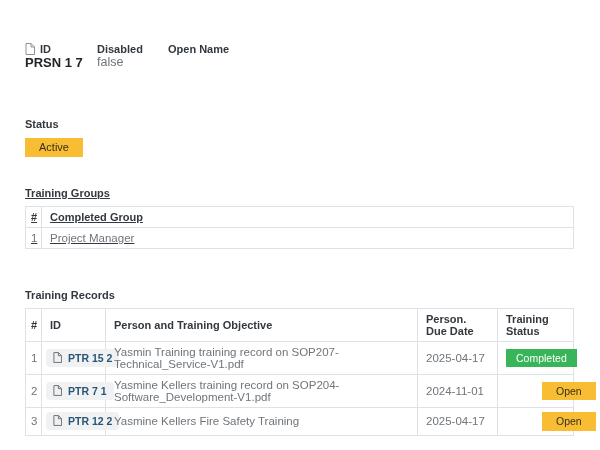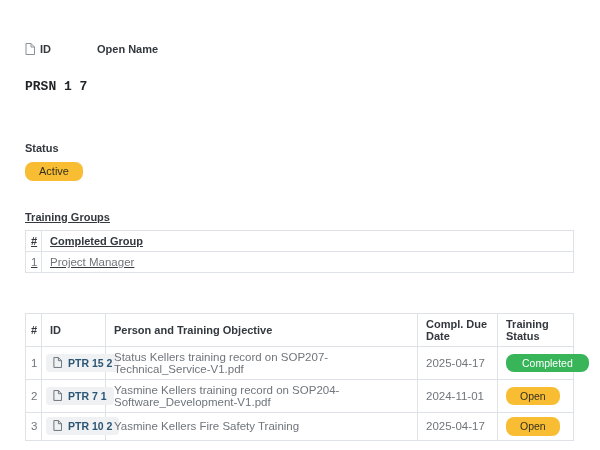--- a/index.html
+++ b/index.html
@@ -13,32 +13,32 @@
 
   
   .person-header { display:flex; }
   .ph-col { display:flex; flex-direction:column; }
   .ph-col.c1 { width:72px; }
   .ph-col.c2 { width:71px; }
   .ph-label {
     font-size:11px; font-weight:bold; color:#32383e;
     display:flex; align-items:center; gap:5px; height:13px;
   }
-  .ph-value { margin-top:24px; font-size:12.5px; color:#6f757b; height:15px;font-family:Liberation Mono, monospace; }
+  .ph-value { margin-top:0; font-size:12.5px; color:#6f757b; height:15px; }
   .ph-value.strong { font-weight:bold; color:#212529; font-size:13px; }
 
   .doc-icon { display:inline-block; width:10px; height:12px; }
   .doc-icon svg { display:block; }
 
   
   .status-section { margin-top:48px; }
   .section-label { font-size:11px; font-weight:bold; color:#32383e; }
   .badge {
     display:inline-block; font-size:11px; line-height:1;
-    padding:4px 12px; border-radius:8px;
+    padding:4px 12px; border-radius:0;
   }
   .badge-active { margin-top:8px; background:#f8bd33; color:#33301f; padding:4px 14px; }
 
   
   .group-section { margin-top:30px;text-decoration:underline; }
   .records-section { margin-top:40px; }
   table {
     width:100%; border-collapse:collapse; margin-top:7px;
     font-size:11.5px; background:#fff; table-layout:fixed;
   }
@@ -55,42 +55,46 @@
   .records-table col.c-status { width:76px; }
   .records-table td { height:24px; }
   .records-table td.id-cell { padding:3px 4px; }
 
   .id-chip {
     display:inline-flex; align-items:center; gap:5px;
     background:#eff1f3; border-radius:4px; padding:3px 7px;
     font-size:10.5px; font-weight:bold; color:#2b5574; white-space:nowrap;
     cursor:pointer;
   }
-  .status-badge { padding:4px 16px; font-size:10.5px; }
+  .status-badge { padding:4px 10px; font-size:10.5px; }
   .status-badge[data-status="completed"] { background:#38b559; color:#ffffff; }
-  .status-badge[data-status="open"] { background:#f8bd33; color:#33301f; padding:4px 14px; }
+  .status-badge[data-status="open"] { background:#f8bd33; color:#33301f; padding:4px 14px;margin-left:36px; }
 </style>
 </head>
 <body>
 
 <div class="page">
 
   <div class="person-header">
     <div class="ph-col c1">
       <div class="ph-label">
         <span class="doc-icon">
           <svg width="10" height="12" viewBox="0 0 10 12" fill="none" stroke="#8a929a" stroke-width="1">
             <path d="M1 0.5 h5 l3.5 3.5 v7.5 h-8.5 z"></path>
             <path d="M6 0.5 v3.5 h3.5"></path>
           </svg>
         </span>
         <span>ID</span>
       </div>
       <div class="ph-value strong">PRSN 1 7</div>
     </div>
+    <div class="ph-col c2">
+      <div class="ph-label">Disabled</div>
+      <div class="ph-value">false</div>
+    </div>
     <div class="ph-col">
       <div class="ph-label">Open Name</div>
     </div>
   </div>
 
   <div class="status-section">
     <div class="section-label">Status</div>
     <span class="badge badge-active">Active</span>
   </div>
 
@@ -106,52 +110,53 @@
       <tbody>
         <tr>
           <td class="num">1</td>
           <td>Project Manager</td>
         </tr>
       </tbody>
     </table>
   </div>
 
   <div class="records-section">
+    <div class="section-label">Training Records</div>
     <table class="records-table">
       <colgroup>
         <col class="c-num">
           <col class="c-id">
           <col class="c-obj">
           <col class="c-due">
           <col class="c-status">
       </colgroup>
       <thead>
         <tr>
           <th class="num">#</th>
           <th>ID</th>
           <th>Person and Training Objective</th>
-          <th>Compl. Due Date</th>
+          <th>Person. Due Date</th>
           <th>Training Status</th>
         </tr>
       </thead>
       <tbody>
         <tr>
           <td class="num">1</td>
           <td class="id-cell">
             <span class="id-chip">
               <span class="doc-icon">
                 <svg width="9" height="11" viewBox="0 0 10 12" fill="none" stroke="#6c757d" stroke-width="1.1">
                   <path d="M1 0.5 h5 l3.5 3.5 v7.5 h-8.5 z"></path>
                   <path d="M6 0.5 v3.5 h3.5"></path>
                 </svg>
               </span>
               <span>PTR 15 2</span>
             </span>
           </td>
-          <td>Status Kellers training record on SOP207-Technical_Service-V1.pdf</td>
+          <td>Yasmin Training training record on SOP207-Technical_Service-V1.pdf</td>
           <td>2025-04-17</td>
           <td>
             <span class="badge status-badge" data-status="completed">Completed</span>
           </td>
         </tr>
         <tr>
           <td class="num">2</td>
           <td class="id-cell">
             <span class="id-chip">
               <span class="doc-icon">
@@ -172,21 +177,21 @@
         <tr>
           <td class="num">3</td>
           <td class="id-cell">
             <span class="id-chip">
               <span class="doc-icon">
                 <svg width="9" height="11" viewBox="0 0 10 12" fill="none" stroke="#6c757d" stroke-width="1.1">
                   <path d="M1 0.5 h5 l3.5 3.5 v7.5 h-8.5 z"></path>
                   <path d="M6 0.5 v3.5 h3.5"></path>
                 </svg>
               </span>
-              <span>PTR 10 2</span>
+              <span>PTR 12 2</span>
             </span>
           </td>
           <td>Yasmine Kellers Fire Safety Training</td>
           <td>2025-04-17</td>
           <td>
             <span class="badge status-badge" data-status="open">Open</span>
           </td>
         </tr>
       </tbody>
     </table>

